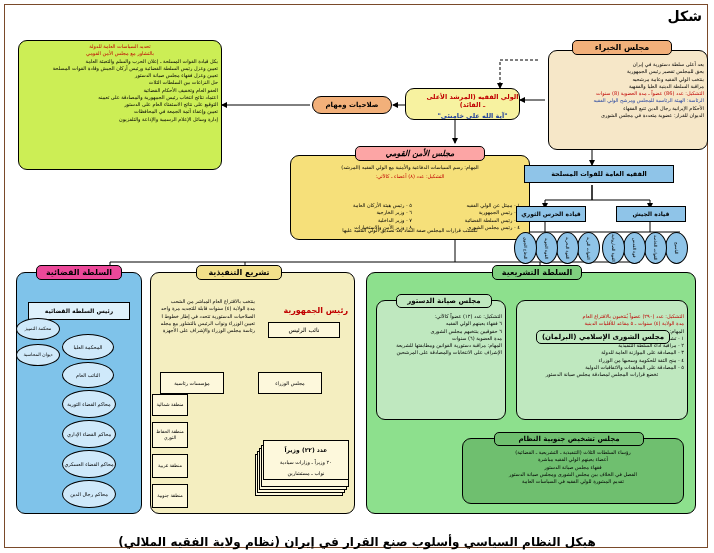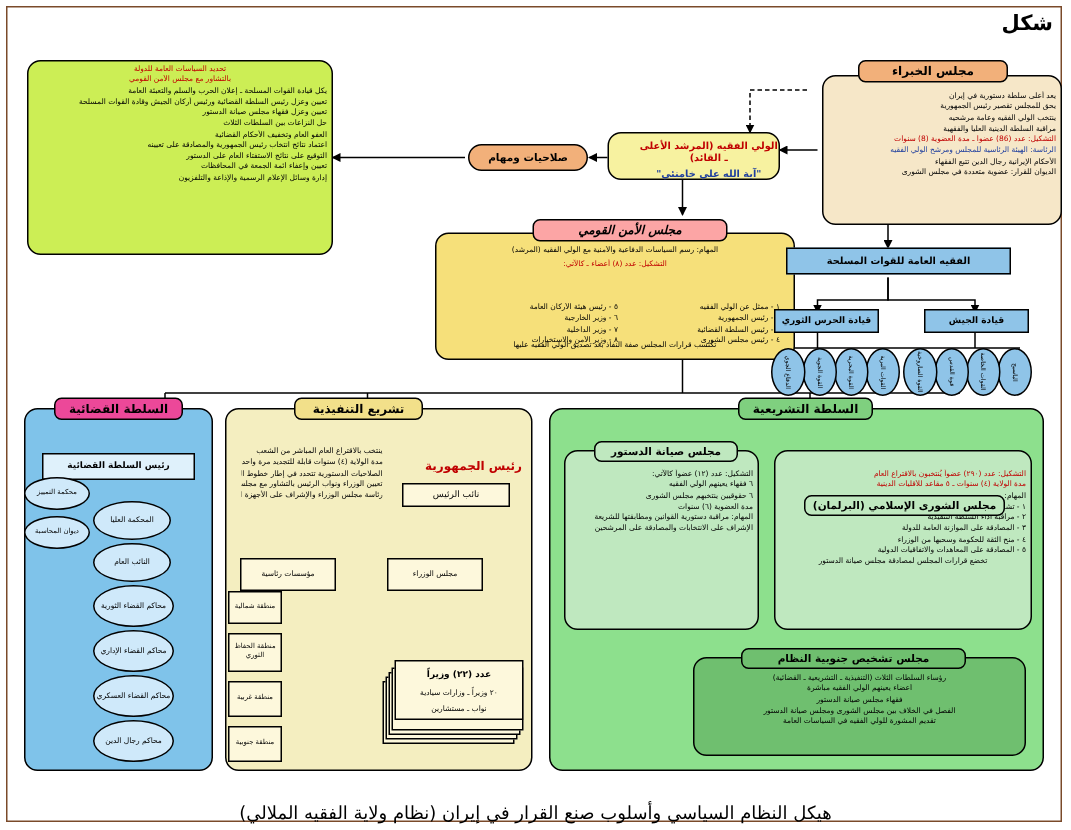--- a/index.html
+++ b/index.html
@@ -10,21 +10,21 @@
   }
   .frame{
     position:absolute;left:4px;top:4px;width:704px;height:544px;
     border:1px solid #7a4a2a;box-sizing:border-box;background:#fff;
   }
   .lbl-shakl{
     position:absolute;right:12px;top:8px;font-size:14px;font-weight:bold;
   }
   .caption{
     position:absolute;left:0;right:0;bottom:4px;text-align:center;
-    font-size:12px;font-weight:normal;color:#000;
+    font-size:12px;font-weight:bold;color:#000;
   }
   .node{position:absolute;box-sizing:border-box;}
   .rnd{border-radius:9px;}
   .hdr{
     text-align:center;font-weight:bold;font-size:8px;
     border:1px solid #000;border-radius:5px;padding:2px 4px;
   }
   .ttl{font-size:8px;font-weight:bold;text-align:center;}
   .bodytxt{font-size:5px;line-height:1.45;text-align:right;padding:2px 3px;}
   .bodytxt div{white-space:nowrap;overflow:hidden;}

